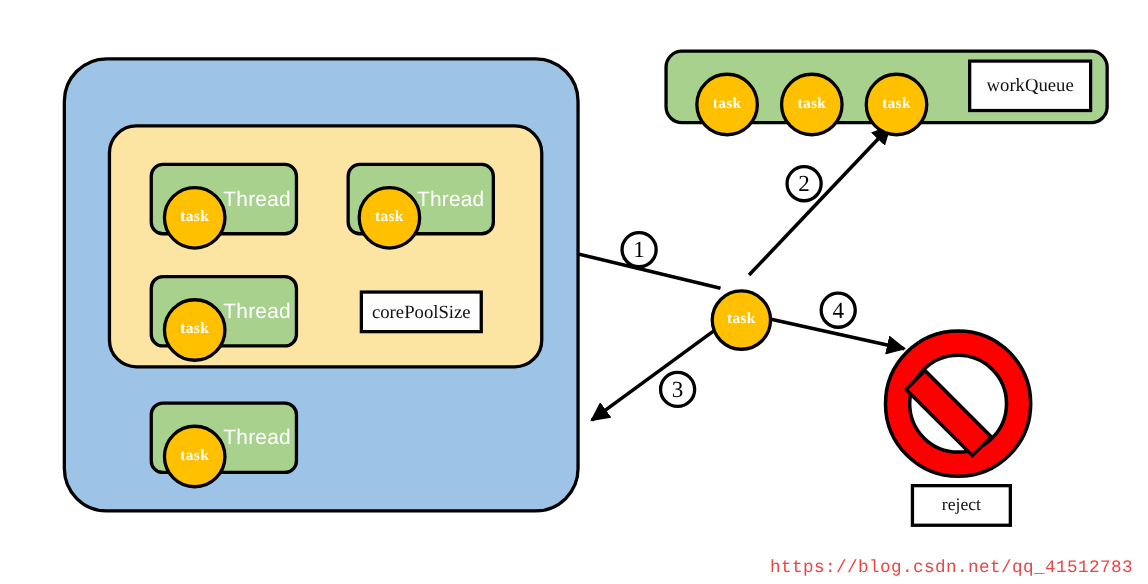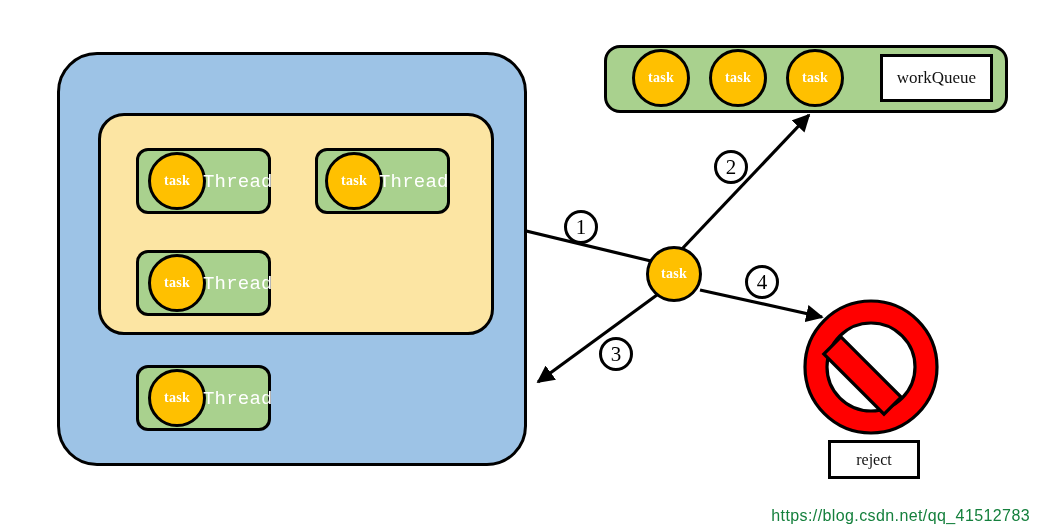--- a/index.html
+++ b/index.html
@@ -53,32 +53,33 @@
     position: absolute;
     background: #A9D18E;
     border: 3px solid #000000;
     border-radius: 12px;
     box-sizing: border-box;
   }
   .thread-label {
     position: absolute;
     color: #ffffff;
     font-size: 19px;
-    font-family: Liberation Mono, monospace;
+    font-family: Liberation Sans, sans-serif;
     white-space: nowrap;
     letter-spacing: 0.2px;
     text-align: center;
   }
   
   .task-circle {
     position: absolute;
     background: #FFC000;
     border: 3px solid #000000;
     border-radius: 50%;
     box-sizing: border-box;
+    margin-top: 17px;
   }
   .task-circle > span {
     position: absolute;
     left: 0;
     right: 0;
     top: 50%;
     transform: translateY(-50%);
     text-align: center;
     color: #ffffff;
     font-weight: bold;
@@ -126,23 +127,23 @@
     font-size: 21px;
     font-family: "Liberation Serif", "DejaVu Serif", serif;
     color: #000000;
     z-index: 6;
   }
   
   .watermark {
     position: absolute;
     right: 14px;
     bottom: 6px;
-    color: #15803d;
+    color: #ef4444;
     font-size: 16px;
-    font-family: Liberation Sans, sans-serif;
+    font-family: Liberation Mono, monospace;
     letter-spacing: 0.4px;
     user-select: none;
   }
 </style>
 </head>
 <body>
 
 <div id="canvas">
 
   <svg class="svg-layer" viewBox="0 0 1044 531" xmlns="http://www.w3.org/2000/svg">
@@ -182,20 +183,23 @@
     <span>task</span>
   </div>
   <div class="thread-label" style="left:379px; top:171px;">Thread</div>
 
   <div class="thread-box" style="left:136px; top:250px; width:135px; height:66px;"></div>
   <div class="task-circle" style="left:148px; top:254px; width:58px; height:58px;">
     <span>task</span>
   </div>
   <div class="thread-label" style="left:203px; top:273px;">Thread</div>
 
+  <div class="label-box" style="left:327px; top:264px; width:112px; height:39px; font-size:17px;">
+    <span>corePoolSize</span>
+  </div>
 
   <div class="thread-box" style="left:136px; top:365px; width:135px; height:66px;"></div>
   <div class="task-circle" style="left:148px; top:369px; width:58px; height:58px;">
     <span>task</span>
   </div>
   <div class="thread-label" style="left:203px; top:388px;">Thread</div>
 
 
   <div class="queue-box"></div>
 

